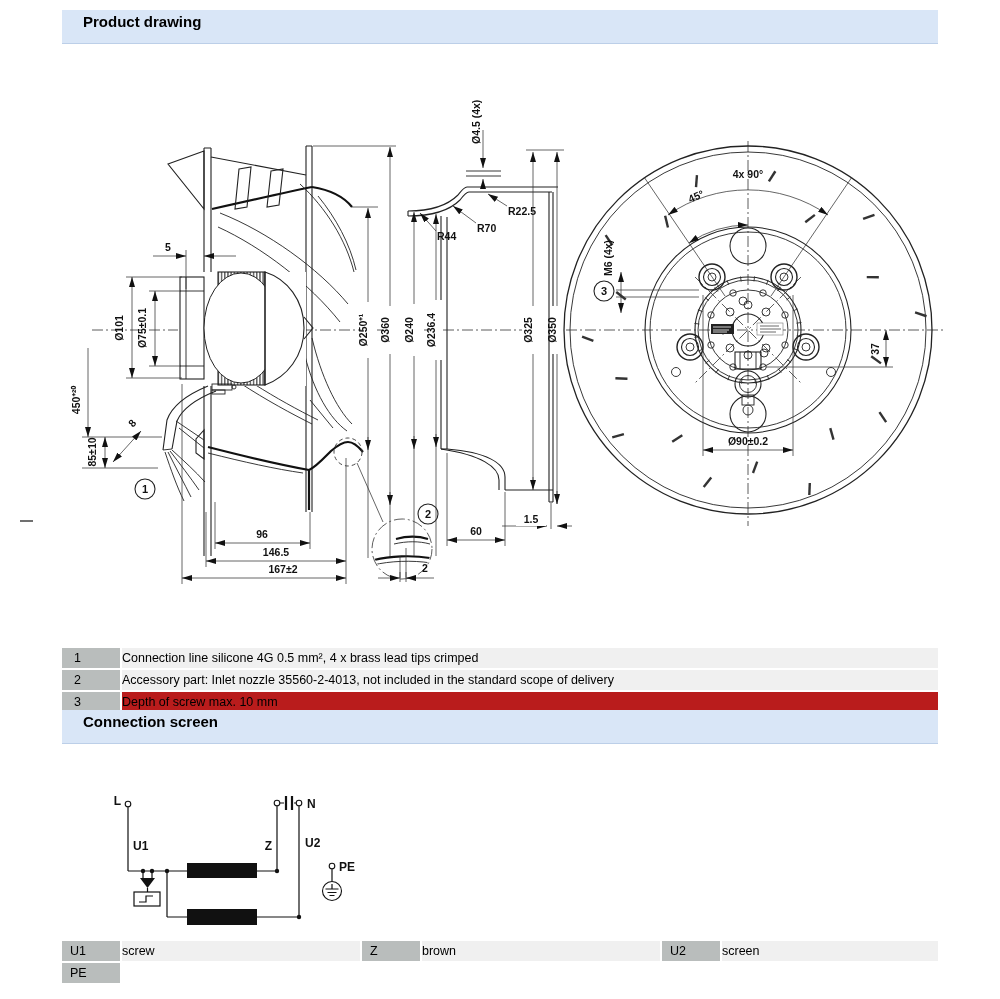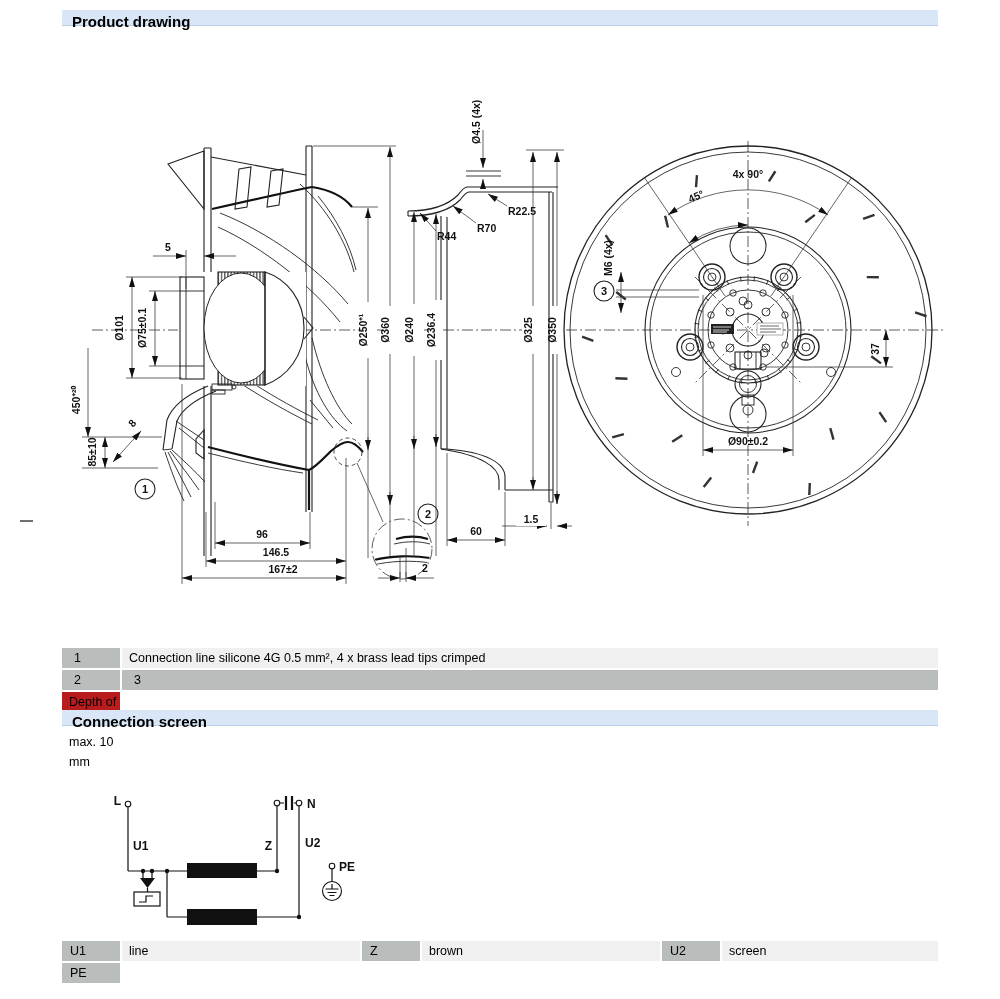--- a/index.html
+++ b/index.html
@@ -1,24 +1,24 @@
 <!DOCTYPE html>
 <html><head>
 <meta charset="utf-8">
 <style>
   html,body{margin:0;padding:0;background:#fff}
   body{width:1000px;height:999px;position:relative;font-family:"Liberation Sans",sans-serif;color:#000;overflow:hidden}
-  .hdr{position:absolute;left:62px;width:876px;height:16px;background:#d9e6f7;border-bottom:1px solid #bccfe8;box-sizing:border-box;font-weight:bold;font-size:15px;line-height:24px;padding-left:10px}
+  .hdr{position:absolute;left:62px;width:876px;height:34px;background:#d9e6f7;border-bottom:1px solid #bccfe8;box-sizing:border-box;font-weight:bold;font-size:15px;line-height:24px;padding-left:21px}
   #hdr1{top:10px}
   #hdr2{top:710px}
   .notes{position:absolute;left:62px;top:648px;width:876px;display:grid;grid-template-columns:58px 816px;grid-auto-rows:20px;gap:2px;font-size:12.5px}
   .ctable{position:absolute;left:62px;top:941px;width:876px;display:grid;grid-template-columns:58px 238px 58px 238px 58px 216px;grid-auto-rows:20px;gap:2px;font-size:12.5px}
   .cl-l{background:#b9bdbc;line-height:20px;padding-left:12px}
   .cl-k{background:#b9bdbc;line-height:20px;padding-left:8px}
-  .cl-v{background:#f0f0f0;line-height:20px;padding-left:7px}
+  .cl-v{background:#f0f0f0;line-height:20px;}
   .cl-w{background:#b91c1c}
   .empty{background:#fff}
   svg{position:absolute}
   svg text{font-family:"Liberation Sans",sans-serif}
   .ln{stroke:#222;stroke-width:1.1;fill:none}
   .l2{stroke:#222;stroke-width:0.9;fill:none}
   .tk{stroke:#111;stroke-width:2.2;fill:none}
   .dm{stroke:#333;stroke-width:0.75;fill:none}
   .cl{stroke:#333;stroke-width:0.8;fill:none;stroke-dasharray:11 3 2 3}
   .dsh{stroke:#333;stroke-width:0.9;fill:none;stroke-dasharray:4 3}
@@ -351,20 +351,21 @@
     <path class="dm" d="M703,295V456 M793,295V456"></path>
     <path class="dm" d="M703,450H793" marker-start="url(#as)" marker-end="url(#ae)"></path>
     <text class="dt" x="748" y="445" text-anchor="middle">Ø90±0.2</text>
   </g>
 </svg>
 
 <div class="notes">
   <div class="cl-l">1</div>
   <div class="cl-v">Connection line silicone 4G 0.5 mm², 4 x brass lead tips crimped</div>
   <div class="cl-l">2</div>
+  <div class="cl-v">Accessory part: Inlet nozzle 35560-2-4013, not included in the standard scope of delivery</div>
   <div class="cl-l">3</div>
   <div class="cl-v cl-w">Depth of screw max. 10 mm</div>
 </div>
 
 <div class="hdr" id="hdr2">Connection screen</div>
 
 <svg style="left:60px;top:780px" width="400" height="158" viewBox="60 780 400 158">
   <g>
     <path class="wl" d="M128,807V871 M128,871H187"></path>
     <path class="wl" d="M143,871V878 M152,871V878"></path>
@@ -396,21 +397,21 @@
   <text class="wt" x="121" y="805" text-anchor="end">L</text>
   <text class="wt" x="307" y="808">N</text>
   <text class="wt" x="133" y="850">U1</text>
   <text class="wt" x="272" y="850" text-anchor="end">Z</text>
   <text class="wt" x="305" y="847">U2</text>
   <text class="wt" x="339" y="871">PE</text>
 </svg>
 
 <div class="ctable">
   <div class="cl-k">U1</div>
-  <div class="cl-v">line</div>
+  <div class="cl-v">screw</div>
   <div class="cl-k">Z</div>
   <div class="cl-v">brown</div>
   <div class="cl-k">U2</div>
   <div class="cl-v">screen</div>
   <div class="cl-k">PE</div>
   <div class="empty"></div>
   <div class="empty"></div>
   <div class="empty"></div>
   <div class="empty"></div>
 </div>

